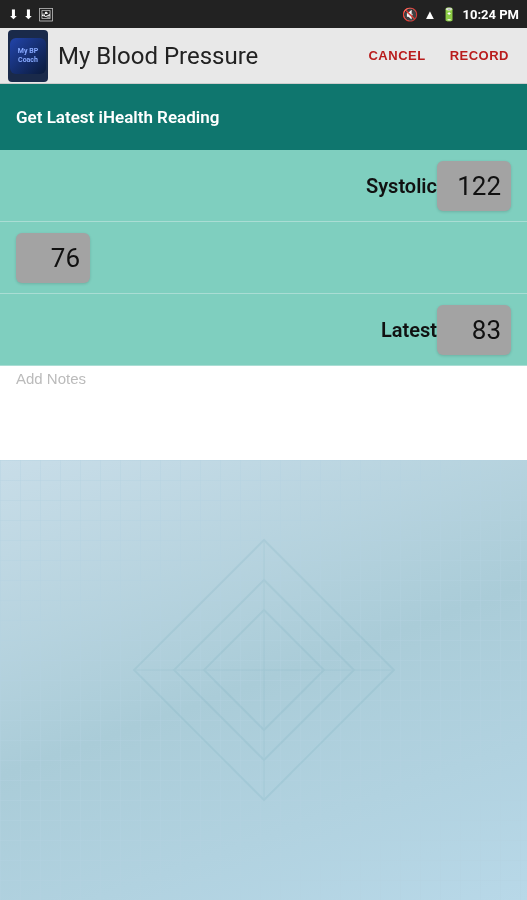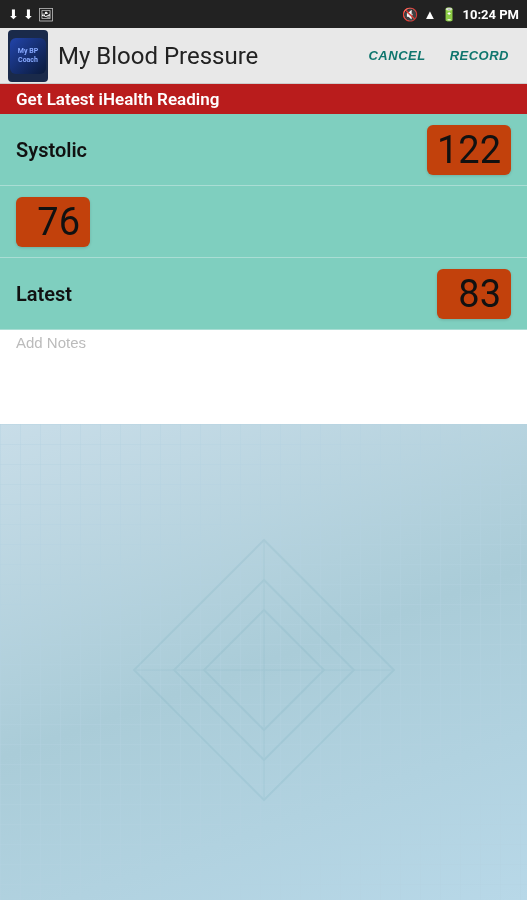--- a/index.html
+++ b/index.html
@@ -87,69 +87,69 @@
     }
     .app-bar-actions {
       display: flex;
       gap: 4px;
       align-items: center;
     }
     .action-btn {
       padding: 8px 10px;
       font-size: 13px;
       font-weight: 600;
-      color: #0f766e;
+      color: #b91c1c;
       background: none;
       border: none;
       cursor: pointer;
       letter-spacing: 0.5px;
       text-transform: uppercase;
-      font-style: italic;
     }
 
     
     .ihealth-header {
-      background: #b91c1c;
-      padding: 5px 16px;
+      background: #0f766e;
+      padding: 23px 16px;
       flex-shrink: 0;
     }
     .ihealth-header-text {
       color: white;
       font-size: 17px;
       font-weight: 600;
     }
 
     
     .readings-container {
       flex-shrink: 0;
     }
     .reading-row {
       background: #7fcfbf;
       display: flex;
       align-items: center;
       padding: 0 16px;
       height: 72px;
       border-bottom: 1px solid #aaddd4;
+      text-align: right;
     }
     .reading-label {
       flex: 1;
       font-size: 20px;
       font-weight: 600;
       color: #111;
     }
     .reading-value-box {
-      background: #c2410c;
+      background: #a3a3a3;
       border-radius: 6px;
       min-width: 74px;
       height: 50px;
       display: flex;
       align-items: center;
       justify-content: flex-end;
       padding: 0 10px;
-      font-size: 38px;
+      font-size: 26px;
       font-weight: 400;
       color: #111;
       box-shadow: 0 1px 3px rgba(0,0,0,0.15);
     }
 
     
     .notes-container {
       background: white;
       margin: 0;
       flex-shrink: 0;

